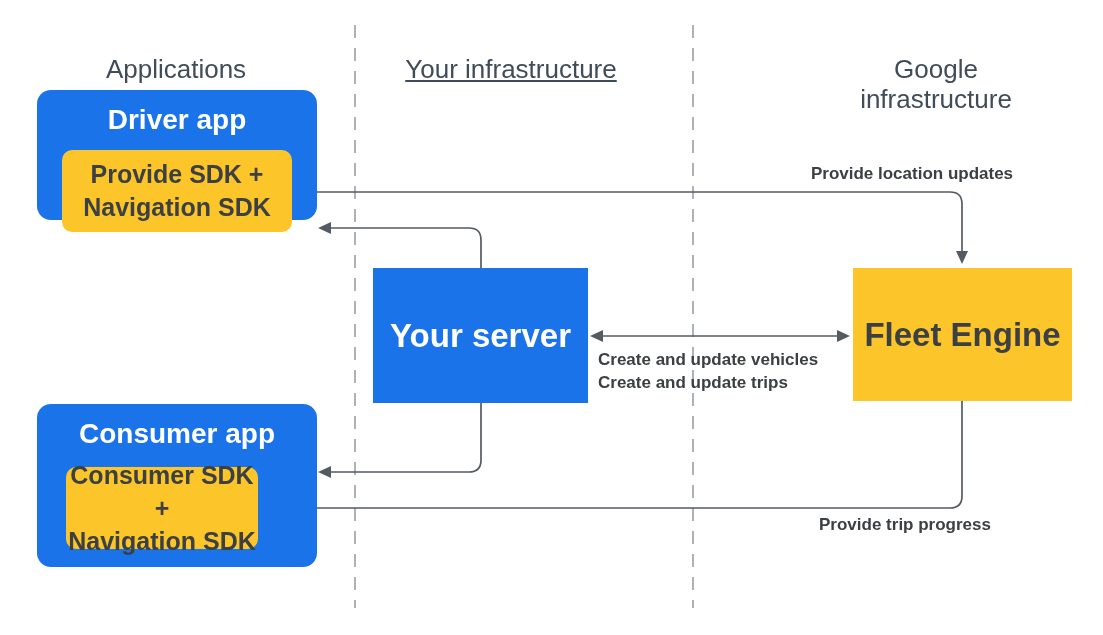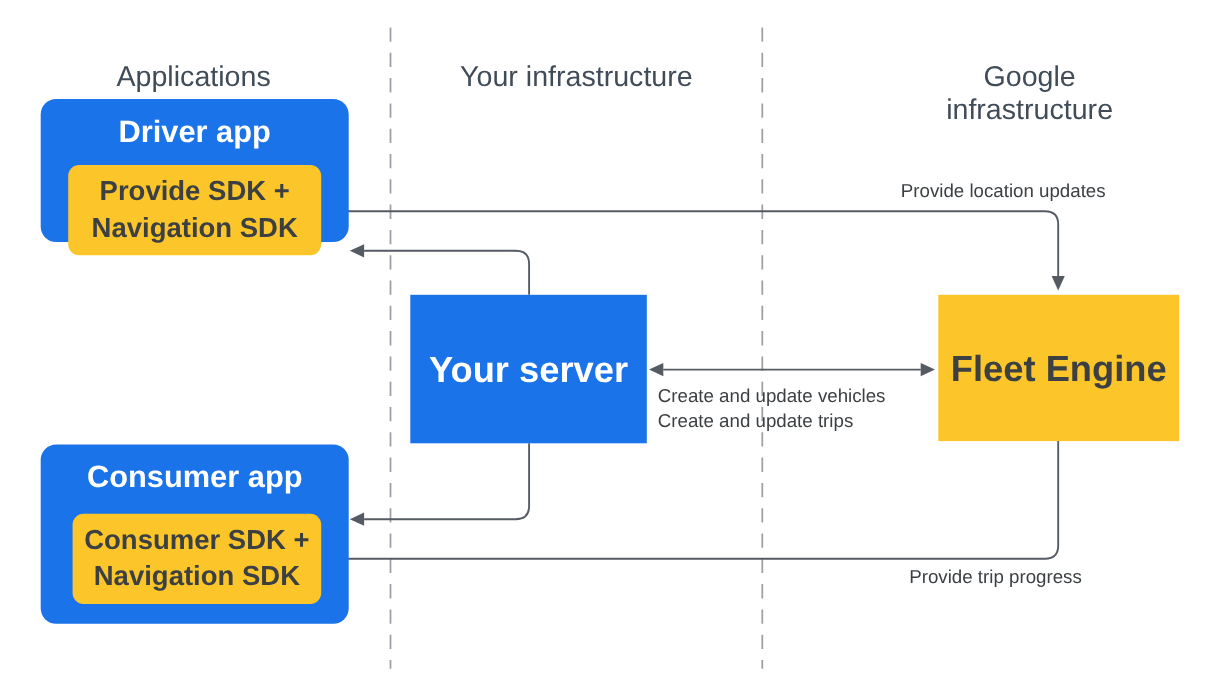--- a/index.html
+++ b/index.html
@@ -17,33 +17,33 @@
   .node.yellow{background:var(--yellow);}
   .app-title{display:block;text-align:center;color:#fff;font-weight:700;
     font-size:28px;line-height:30px;margin-top:15px;}
   .sdk-box{position:absolute;background:var(--yellow);border-radius:10px;
     display:flex;flex-direction:column;justify-content:center;align-items:center;}
   .sdk-line{font-size:25px;font-weight:700;color:var(--dark);line-height:33px;text-align:center;}
   .big-node{display:flex;justify-content:center;align-items:center;border-radius:0;}
   .big-node .big-title{font-size:33px;font-weight:700;line-height:36px;}
   .big-node.blue .big-title{color:#fff;}
   .big-node.yellow .big-title{color:var(--dark);}
-  .edge-label{position:absolute;font-size:17px;font-weight:400;color:var(--dark);line-height:23px;}
+  .edge-label{position:absolute;font-size:17px;font-weight:700;color:var(--dark);line-height:23px;}
   .edge-label.center{text-align:center;}
   .conn{fill:none;stroke:var(--line);stroke-width:1.7px;}
   .sep{fill:none;stroke:var(--dashed);stroke-width:1.6px;stroke-dasharray:13 10;}
   .ah{fill:var(--line);stroke:none;}
 </style>
 </head>
 <body>
 
 <div class="canvas">
 
   <div class="col-header" style="left:56px;">Applications</div>
-  <div class="col-header" style="left:404px;">Your infrastructure</div>
+  <div class="col-header" style="left:391px;text-decoration:underline;">Your infrastructure</div>
   <div class="col-header" style="left:816px;">Google infrastructure</div>
 
   <svg width="1103" height="635" viewBox="0 0 1103 635">
 
     <path class="sep" d="M355,25 V608"></path>
     <path class="sep" d="M693,25 V608"></path>
 
     <path class="conn" d="M292,192 H950 Q962,192 962,204 V252"></path>
     <polygon class="ah" points="962,264 956,251 968,251"></polygon>
 
@@ -71,21 +71,21 @@
   <div class="node blue" style="left:37px;top:90px;width:280px;height:130px;">
     <span class="app-title">Driver app</span>
     <div class="sdk-box" style="left:25px;top:60px;width:230px;height:82px;">
       <span class="sdk-line">Provide SDK +</span>
       <span class="sdk-line">Navigation SDK</span>
     </div>
   </div>
 
   <div class="node blue" style="left:37px;top:404px;width:280px;height:163px;">
     <span class="app-title">Consumer app</span>
-    <div class="sdk-box" style="left:29px;top:63px;width:226px;height:82px;">
+    <div class="sdk-box" style="left:29px;top:63px;width:192px;height:82px;">
       <span class="sdk-line">Consumer SDK +</span>
       <span class="sdk-line">Navigation SDK</span>
     </div>
   </div>
 
   <div class="node blue big-node" style="left:373px;top:268px;width:215px;height:135px;">
     <span class="big-title">Your server</span>
   </div>
 
   <div class="node yellow big-node" style="left:853px;top:268px;width:219px;height:133px;">

